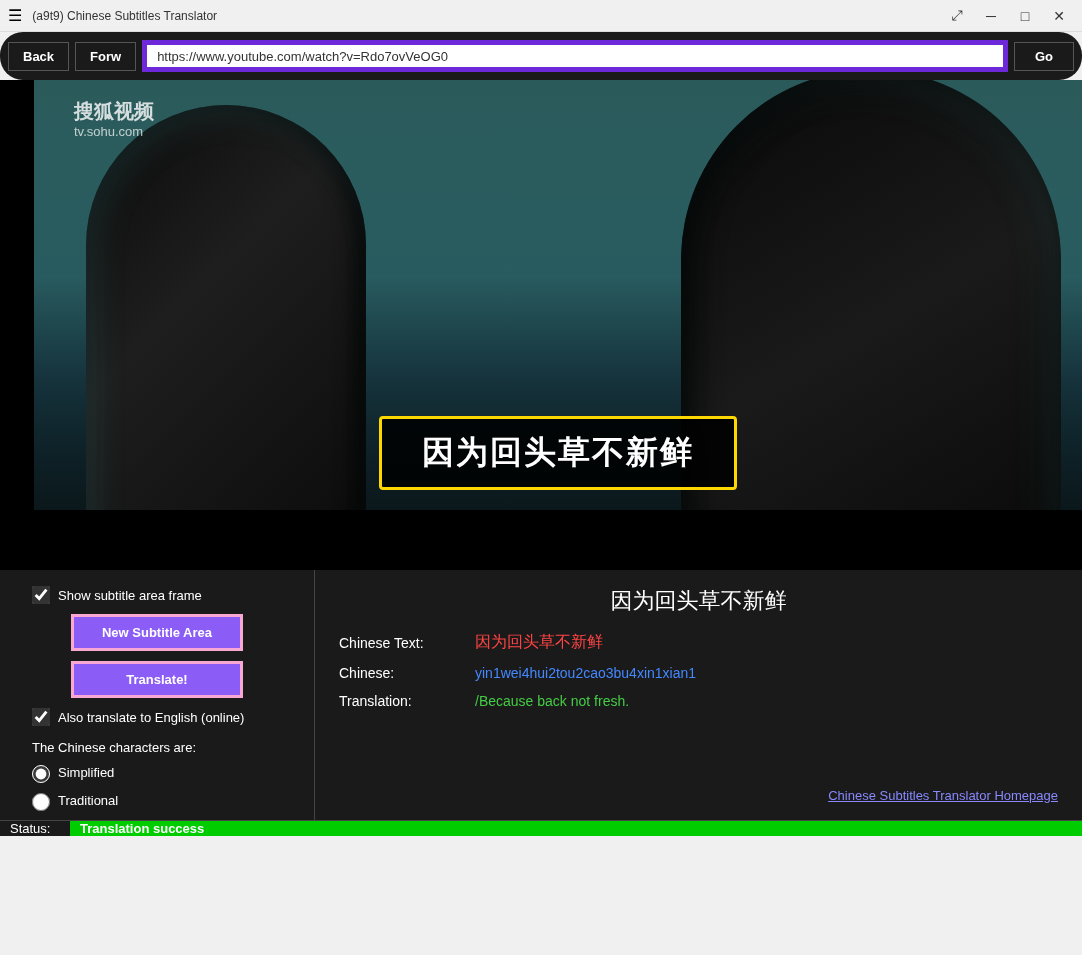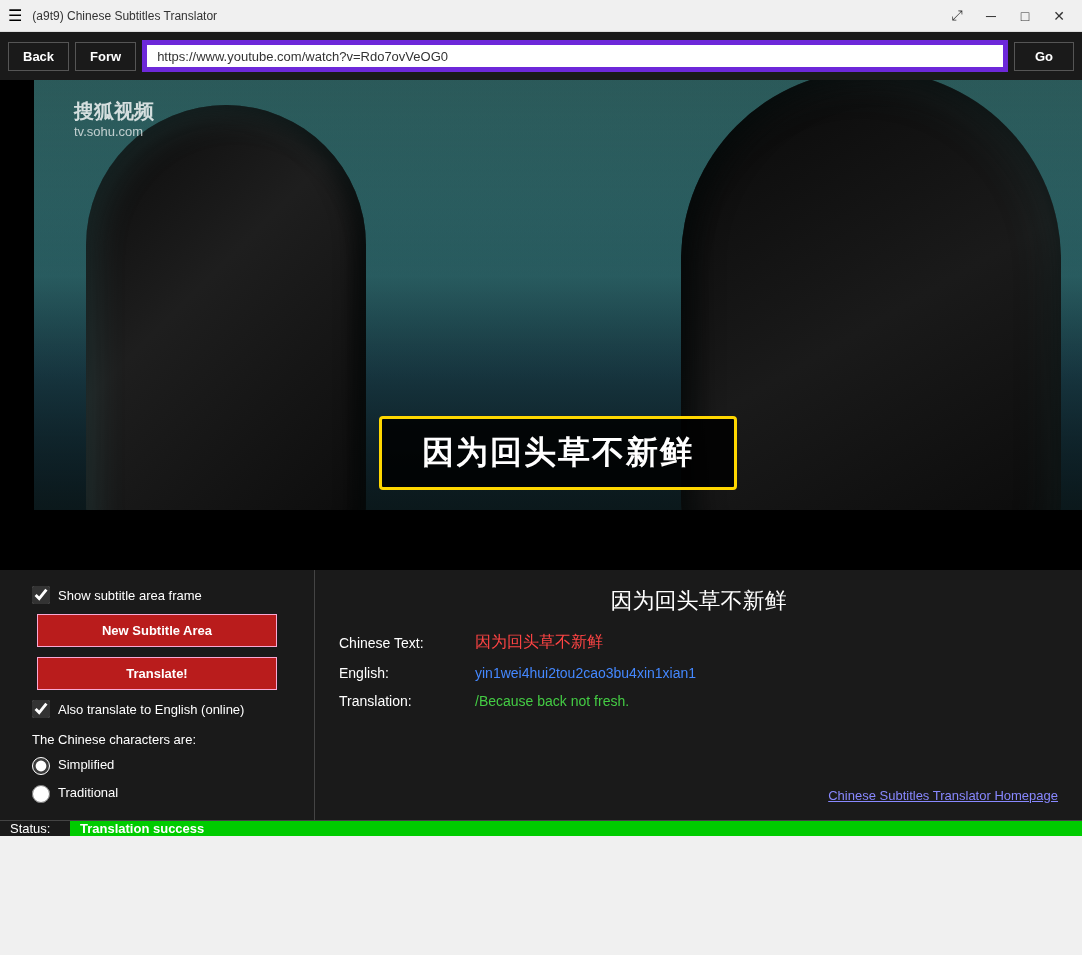--- a/index.html
+++ b/index.html
@@ -51,20 +51,21 @@
 
     
     .nav-bar {
       width: 100%;
       height: 48px;
       background: #1a1a1a;
       display: flex;
       align-items: center;
       padding: 6px 8px;
       gap: 6px;
+      border-radius: 23px;
     }
     .nav-btn {
       background: #1a1a1a;
       color: white;
       border: 1px solid #555;
       padding: 6px 14px;
       cursor: pointer;
       font-size: 13px;
       font-weight: bold;
     }
@@ -183,28 +184,28 @@
       font-size: 13px;
     }
     .checkbox-item {
       width: 18px;
       height: 18px;
       accent-color: #333;
       cursor: pointer;
     }
 
     .ctrl-btn {
-      background: #b91c1c;
-      color: white;
-      border: 1px solid #f9a8d4;
+      background: #8b5cf6;
+      color: white;
+      border: 3px solid #f9a8d4;
       padding: 8px 16px;
       cursor: pointer;
       font-size: 13px;
       font-weight: bold;
-      width: 240px;
+      width: 172px;
       align-self: center;
     }
 
     .radio-group-label {
       color: white;
       font-size: 13px;
       margin-top: 4px;
     }
     .radio-row {
       display: flex;
@@ -375,21 +376,21 @@
 
   <div class="translation-panel">
     <div class="translation-title">因为回头草不新鲜</div>
 
     <div class="translation-row">
       <span class="trans-label">Chinese Text:</span>
       <span class="trans-value-chinese">因为回头草不新鲜</span>
     </div>
 
     <div class="translation-row">
-      <span class="trans-label">English:</span>
+      <span class="trans-label">Chinese:</span>
       <span class="trans-value-pinyin">yin1wei4hui2tou2cao3bu4xin1xian1</span>
     </div>
 
     <div class="translation-row">
       <span class="trans-label">Translation:</span>
       <span class="trans-value-english">/Because back not fresh.</span>
     </div>
 
     <div class="translation-footer">
       <span class="homepage-link">Chinese Subtitles Translator Homepage</span>

